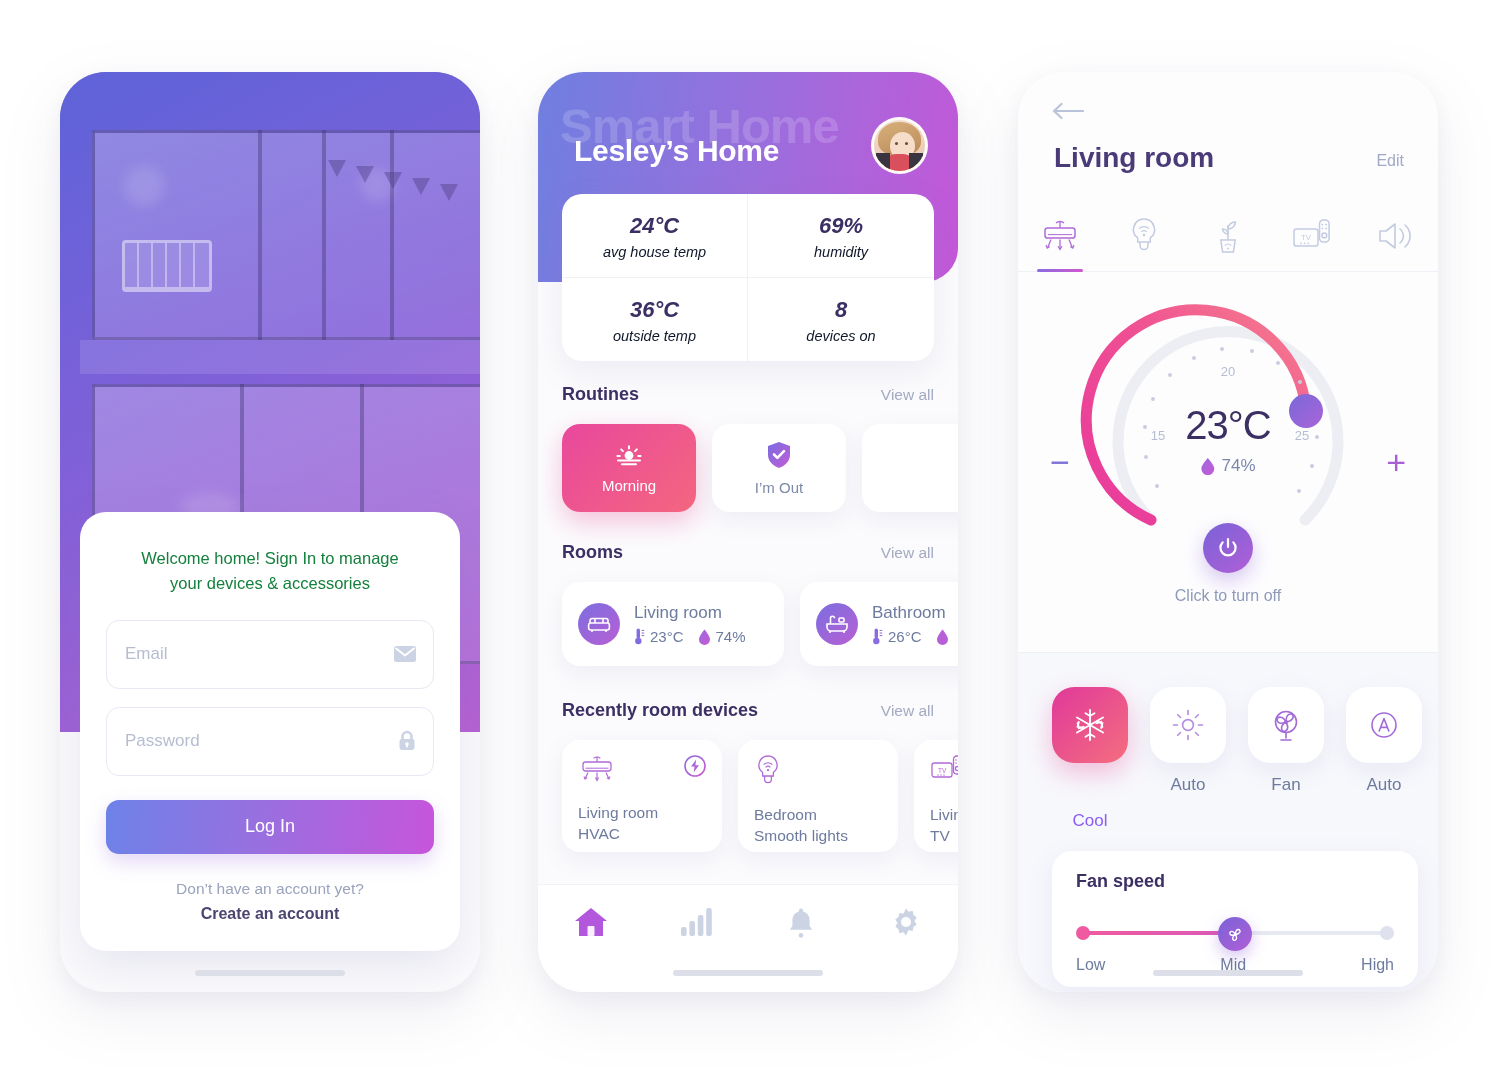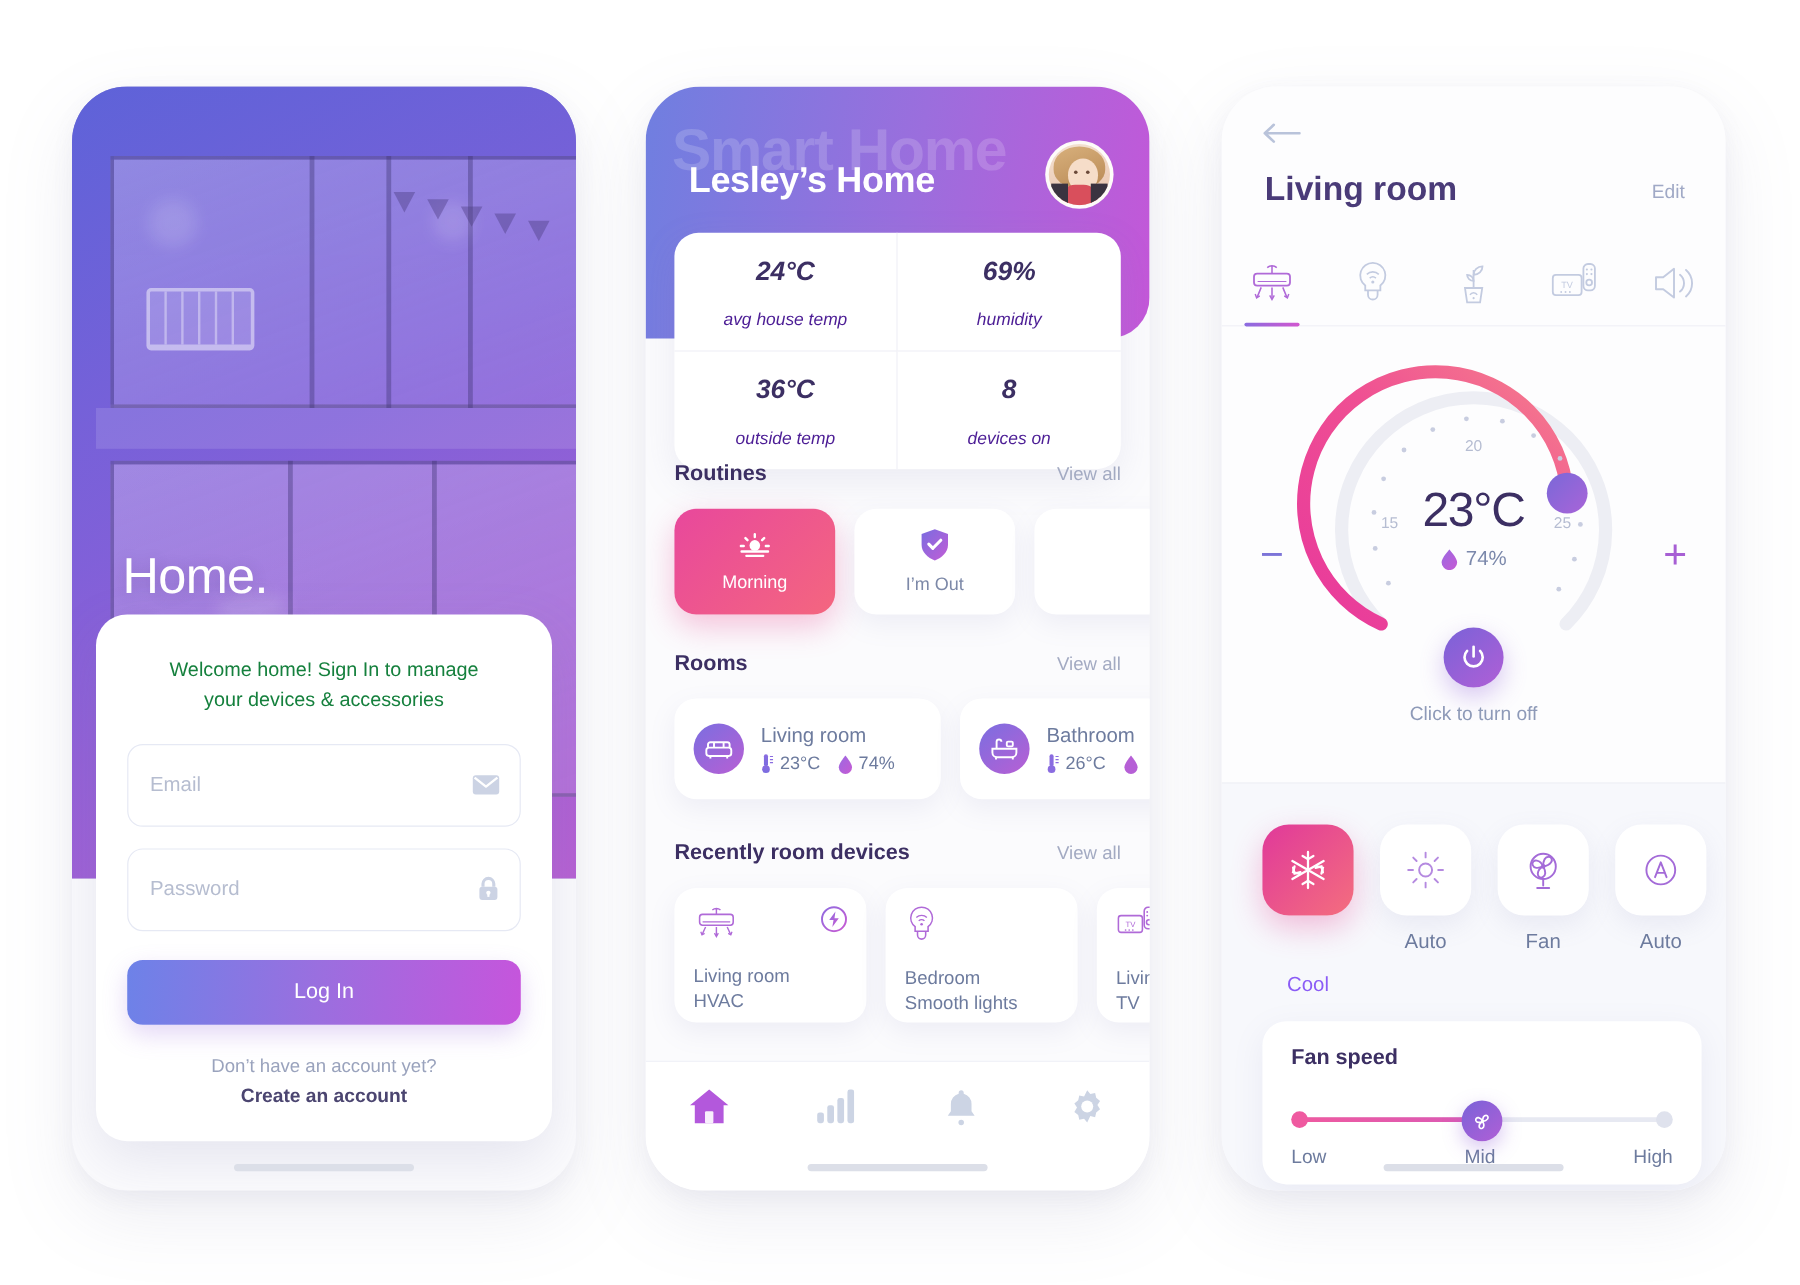--- a/index.html
+++ b/index.html
@@ -133,21 +133,21 @@
   .stats {
     position: absolute; left: 24px; right: 24px; top: 122px;
     background: #fff; border-radius: 20px;
     box-shadow: 0 10px 30px rgba(130,130,180,.13);
     display: grid; grid-template-columns: 1fr 1fr; font-style: italic;
   }
   .stat { padding: 19px 6px 17px; text-align: center; }
   .stat:nth-child(odd) { border-right: 1px solid #f0f1f7; }
   .stat:nth-child(1), .stat:nth-child(2) { border-bottom: 1px solid #f0f1f7; }
   .stat .v { font-size: 22px; font-weight: bold; color: #3c2f63; }
-  .stat .l { font-size: 14.5px; color: #4c1d95; margin-top: 20px; }
+  .stat .l { font-size: 14.5px; color: #0f172a; margin-top: 5px; }
 
   .sec-head {
     position: absolute; left: 24px; right: 24px;
     display: flex; justify-content: space-between; align-items: baseline;
   }
   .sec-head .t { font-size: 18px; font-weight: bold; color: #3c2f63; }
   .sec-head .v { font-size: 15.5px; color: #a3aac2; }
 
   .hscroll { position: absolute; left: 24px; display: flex; gap: 16px; }
 
@@ -297,24 +297,20 @@
         <div class="pennant" style="left:268px; top:88px;"></div>
         <div class="pennant" style="left:296px; top:94px;"></div>
         <div class="pennant" style="left:324px; top:100px;"></div>
         <div class="pennant" style="left:352px; top:106px;"></div>
         <div class="pennant" style="left:380px; top:112px;"></div>
         <div class="win-frame" style="left:32px; top:312px; right:-40px; height:280px;"></div>
         <div class="win-mull" style="left:180px; top:312px; width:4px; height:280px;"></div>
         <div class="win-mull" style="left:300px; top:312px; width:4px; height:280px;"></div>
         <div class="hero-blob" style="left:120px; top:420px; width:60px; height:30px;"></div>
         <div class="hero-blob" style="left:320px; top:470px; width:50px; height:50px;"></div>
-      </div>
-      <div class="hero-title">
-        <div>Home.</div>
-        <div>Smart Home</div>
       </div>
     </div>
 
     <div class="login-card">
       <div class="welcome">
         <span>Welcome home! Sign In to manage</span><br>
         <span>your devices &amp; accessories</span>
       </div>
 
       <div class="field">

